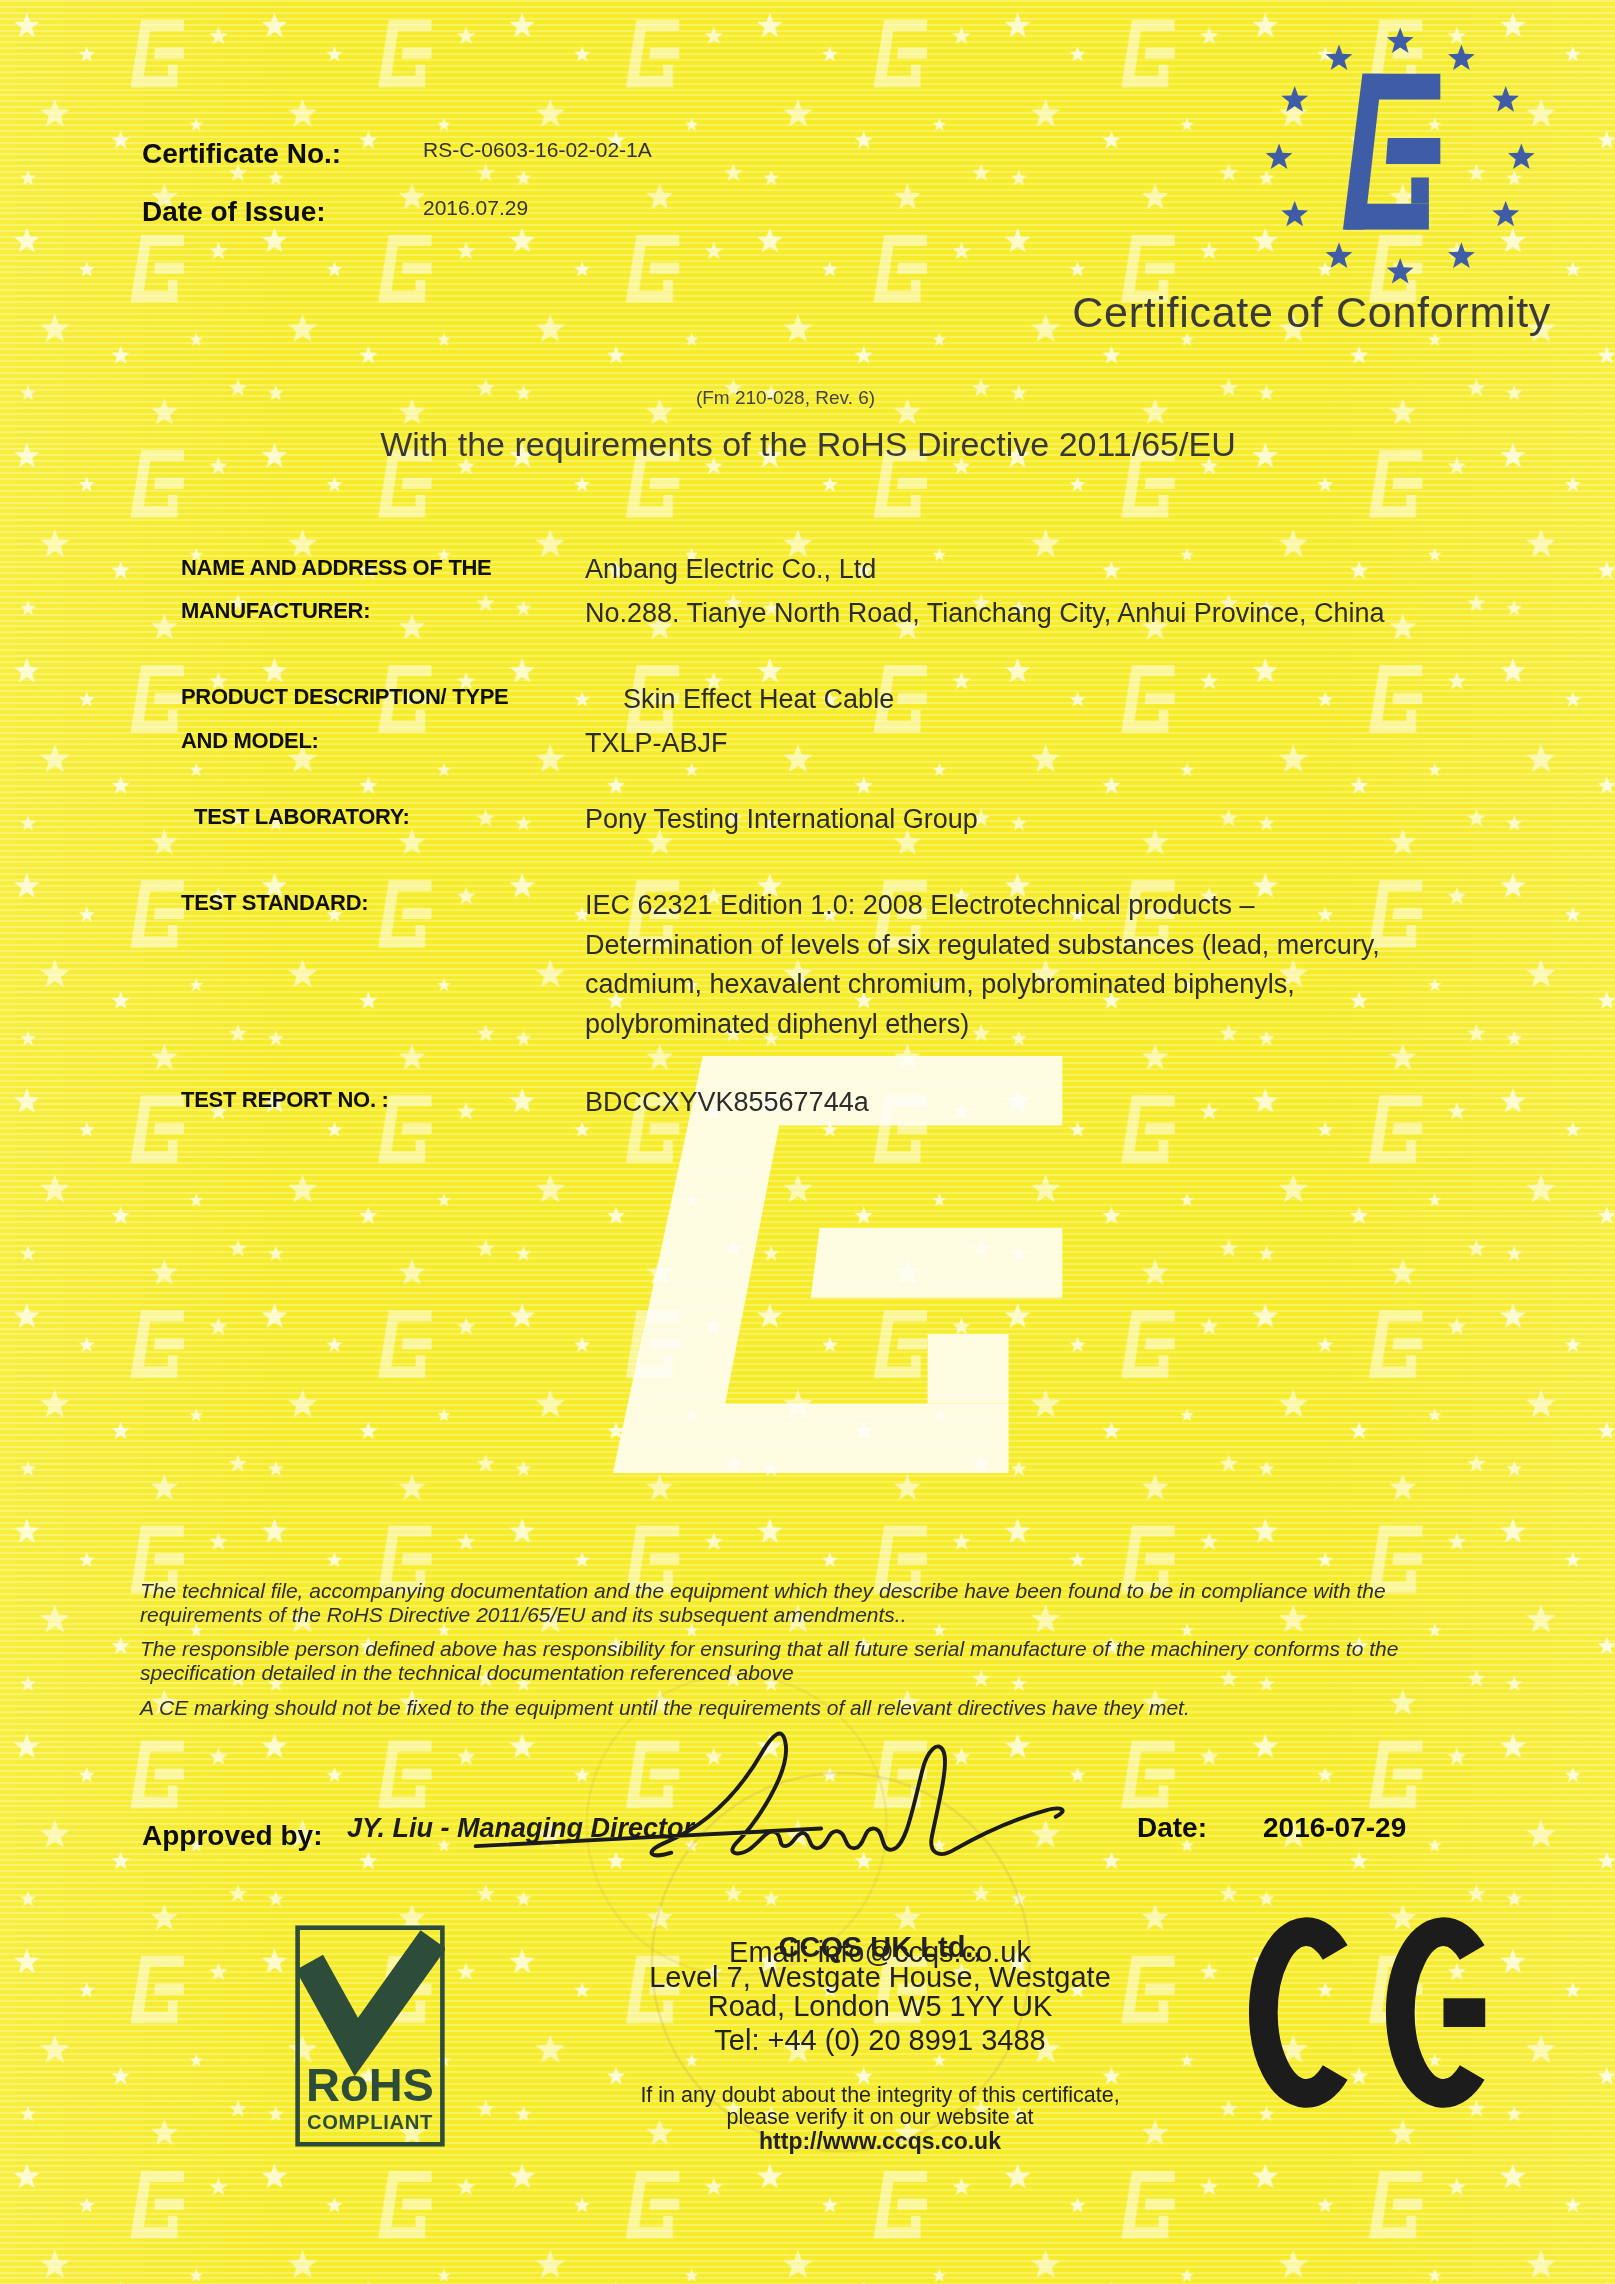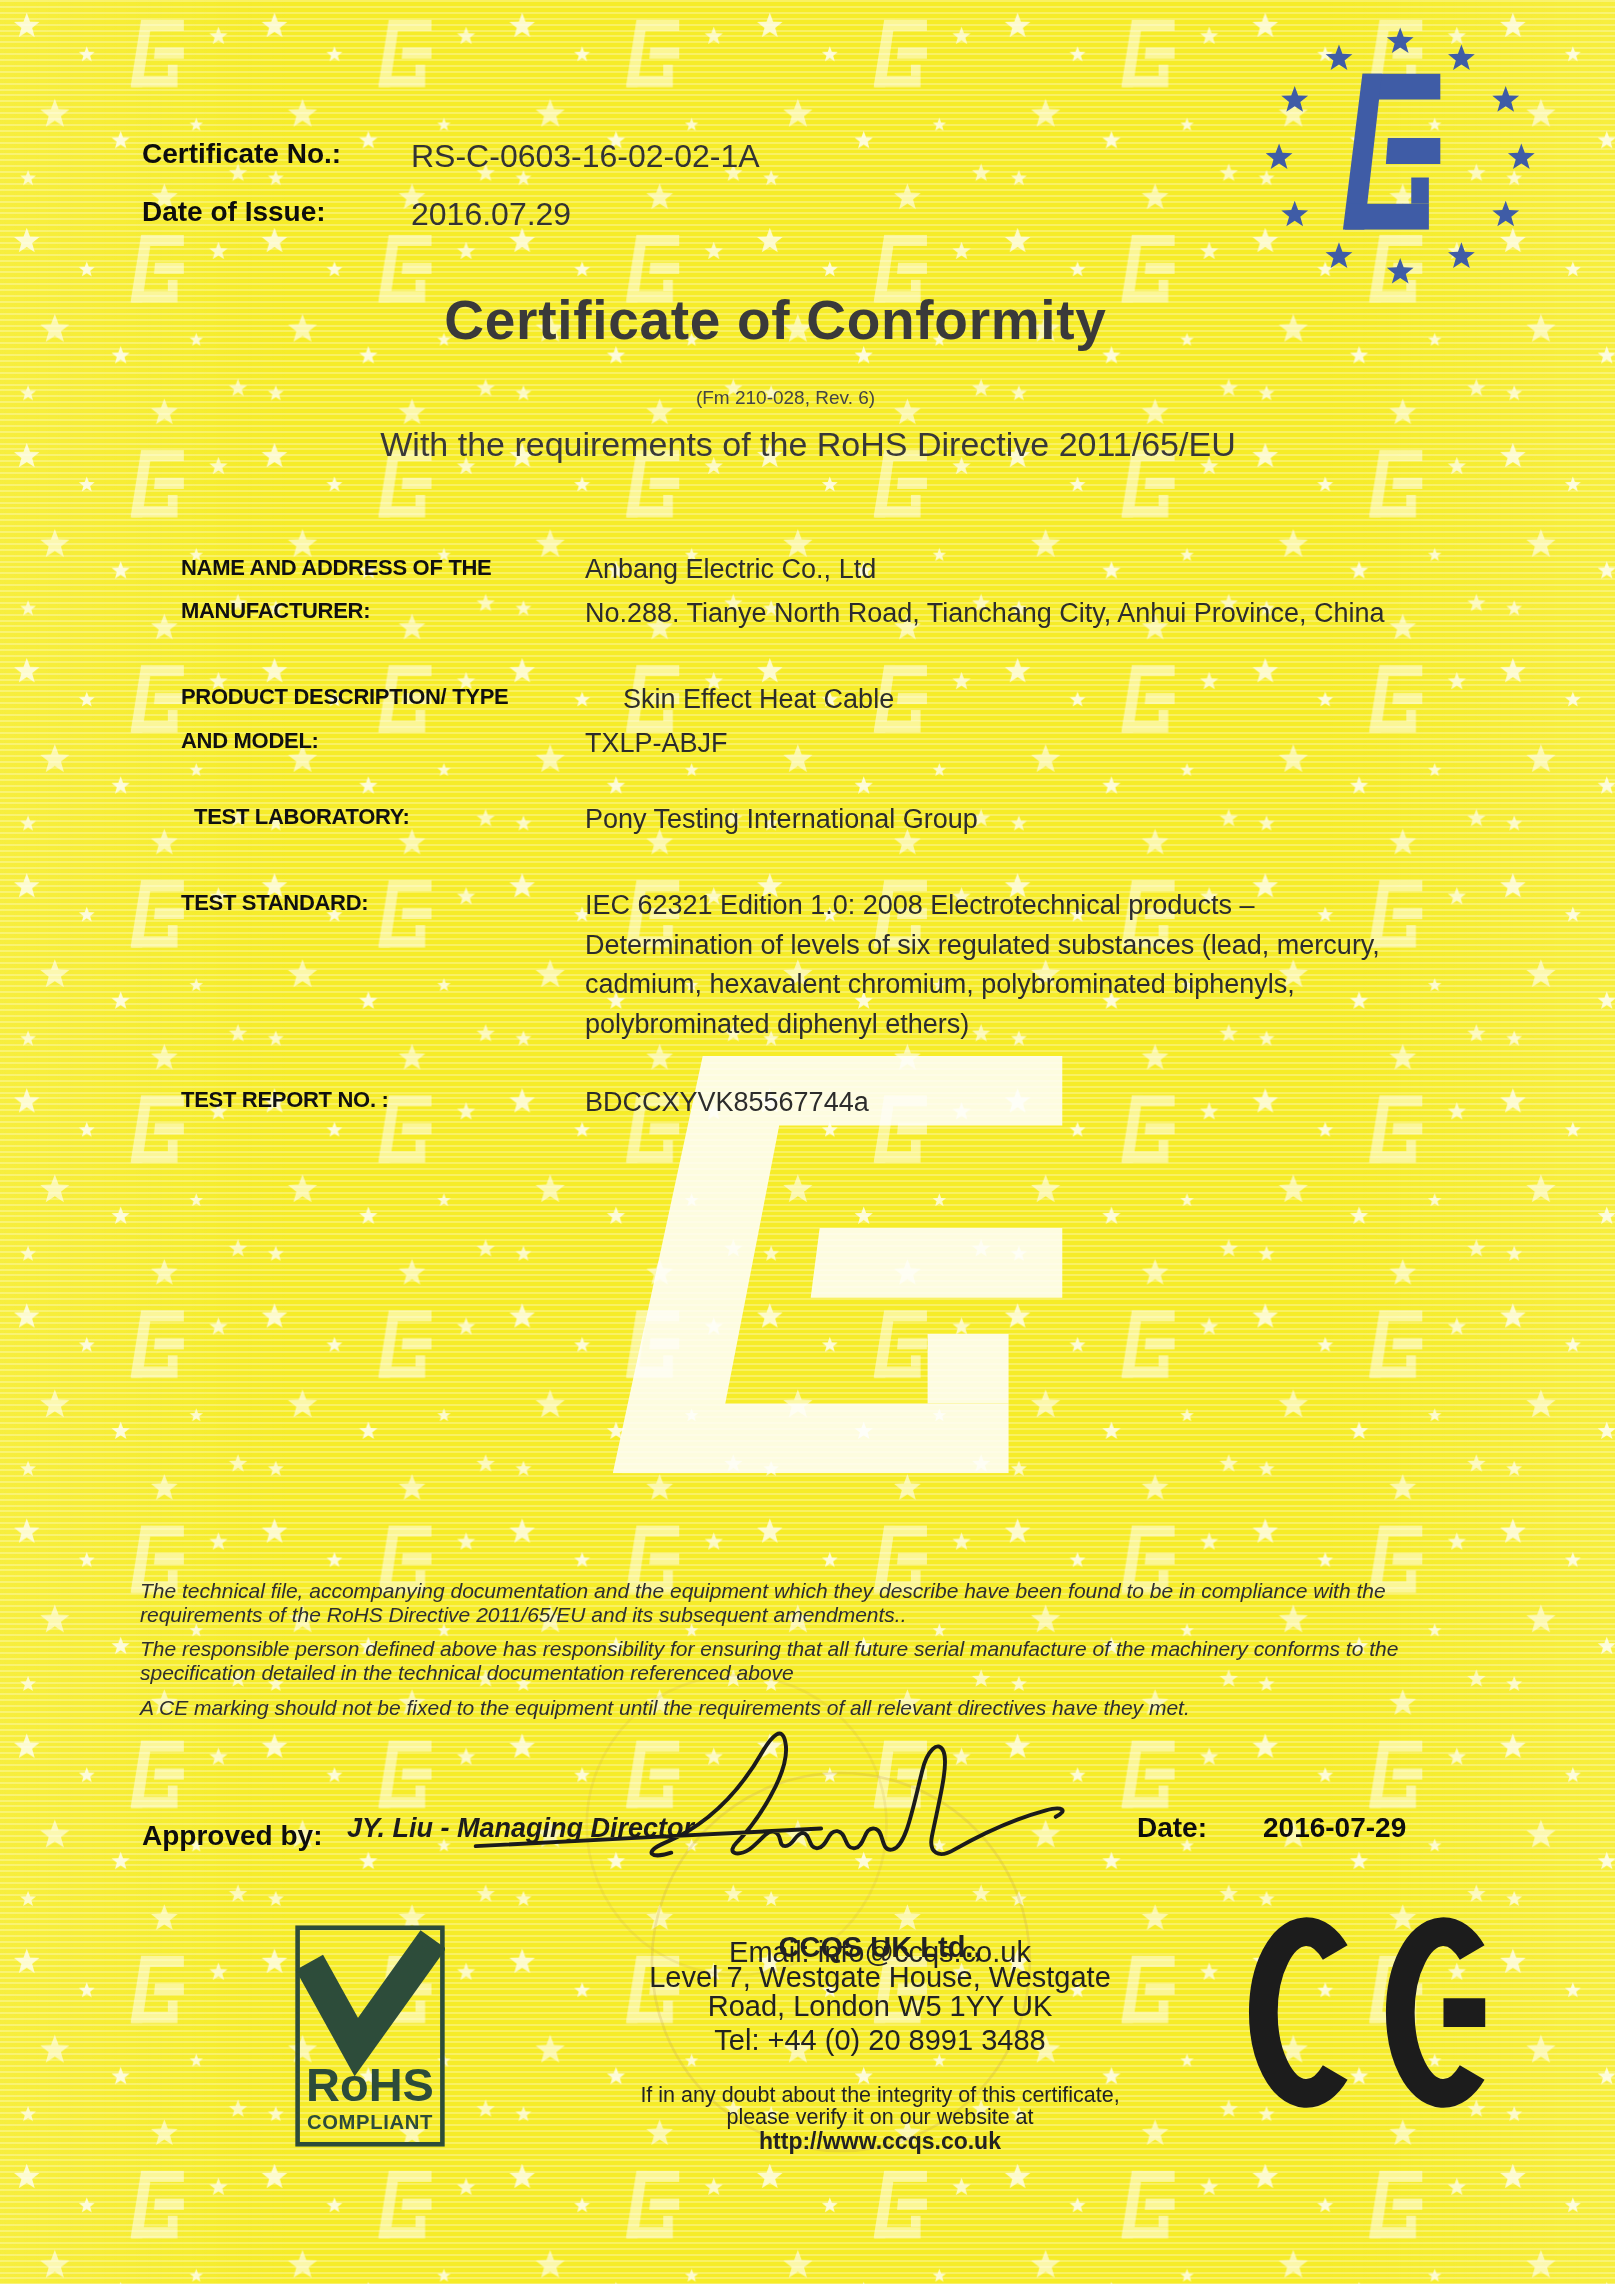--- a/index.html
+++ b/index.html
@@ -11,22 +11,22 @@
       repeating-linear-gradient(180deg,
         rgba(255,255,255,0.28) 0px, rgba(255,255,255,0.28) 2px,
         rgba(255,255,255,0) 2px, rgba(255,255,255,0) 5.9px),
       linear-gradient(90deg, rgba(255,255,255,0.10), rgba(255,255,255,0) 18%, rgba(255,255,255,0) 82%, rgba(255,255,255,0.10));
     position:relative;overflow:hidden;
   }
   .abs{position:absolute;}
   .lbl{font-weight:bold;color:#101010;font-size:22px;letter-spacing:-0.3px;white-space:nowrap;}
   .val{color:#2c2c2c;font-size:27px;white-space:nowrap;}
   .hdr-lbl{font-weight:bold;color:#0d0d0d;font-size:28px;white-space:nowrap;}
-  .hdr-val{color:#333;font-size:32px;white-space:nowrap;}
-  .title{font-size:55px;color:#3a3a3a;text-align:center;letter-spacing:0.7px;font-weight:bold;}
+  .hdr-val{color:#333;font-size:21px;white-space:nowrap;margin-left:12px;}
+  .title{font-size:43px;color:#3a3a3a;text-align:right;letter-spacing:0.7px;}
   .formref{font-size:19px;color:#444;text-align:center;}
   .subtitle{font-size:34px;color:#383838;text-align:center;}
   .legal{font-style:italic;font-size:21px;line-height:24px;color:#2e2e2e;}
   .foot-big{font-size:29px;color:#222;text-align:center;white-space:nowrap;}
   .foot-small{font-size:21.5px;color:#222;text-align:center;white-space:nowrap;}
   .center-w{left:0;width:1616px;}
   svg{display:block;}
 </style>
 </head>
 <body>

